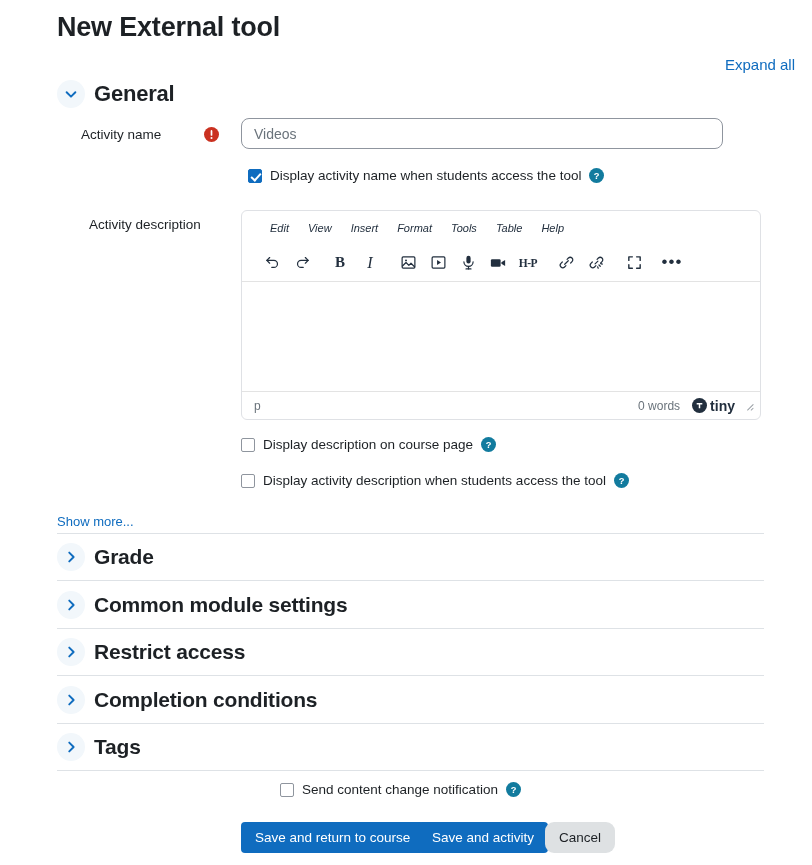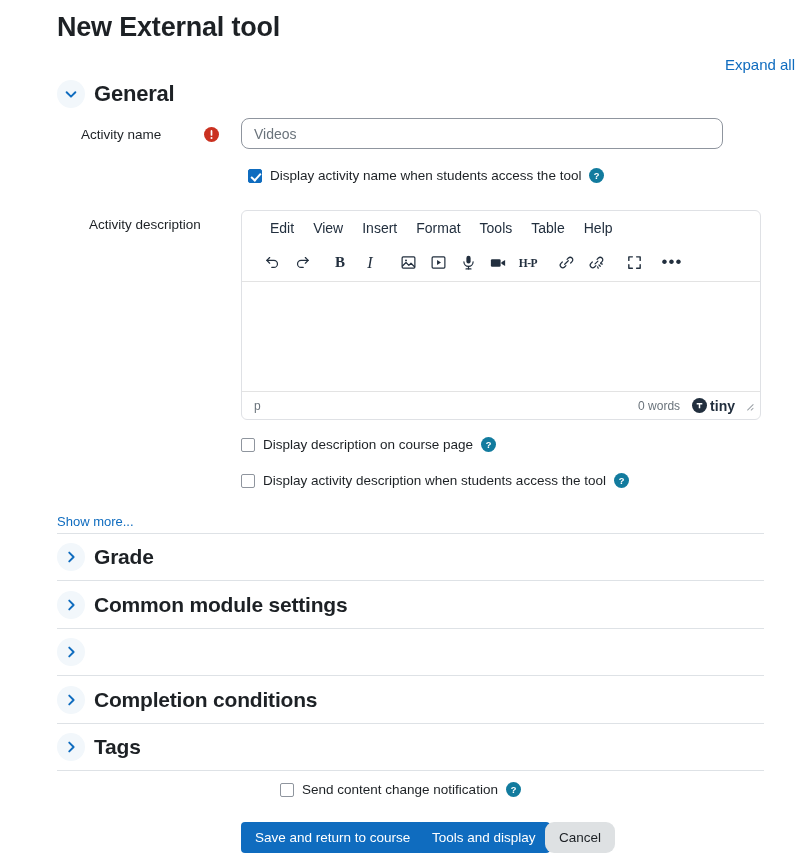--- a/index.html
+++ b/index.html
@@ -158,25 +158,26 @@
   }
   .ed-menubar {
     height: 33px;
     display: flex;
     align-items: center;
     padding-left: 20px;
     gap: 3px;
     flex: 0 0 auto;
   }
   .ed-menu-item {
-    font-size: 14px;
+    font-size: 11px;
     color: #222f3e;
     padding: 3px 8px;
     border-radius: 3px;
     cursor: pointer;
+    font-style: italic;
   }
 
   .ed-toolbar {
     height: 38px;
     display: flex;
     align-items: center;
     padding-left: 16px;
     gap: 2px;
     border-bottom: 1px solid #e3e3e3;
     flex: 0 0 auto;
@@ -472,20 +473,21 @@
   </div>
 
   <div class="hrule" style="top:628px;"></div>
 
   <div class="section-header" style="top:638px;">
     <span class="chev-circle">
       <svg width="14" height="14" viewBox="0 0 16 16" fill="none">
         <path d="M6 3 L11 8 L6 13" stroke="#0f6cbf" stroke-width="2.2" stroke-linecap="round" stroke-linejoin="round"></path>
       </svg>
     </span>
+    <span class="section-title">Restrict access</span>
   </div>
 
   <div class="hrule" style="top:675px;"></div>
 
   <div class="section-header" style="top:686px;">
     <span class="chev-circle">
       <svg width="14" height="14" viewBox="0 0 16 16" fill="none">
         <path d="M6 3 L11 8 L6 13" stroke="#0f6cbf" stroke-width="2.2" stroke-linecap="round" stroke-linejoin="round"></path>
       </svg>
     </span>
@@ -511,17 +513,17 @@
     <span class="help-icon">
       <svg width="15" height="15" viewBox="0 0 16 16">
         <circle cx="8" cy="8" r="8" fill="#127b9e"></circle>
         <text x="8" y="11.8" font-size="10" font-weight="bold" fill="#fff" text-anchor="middle" font-family="Liberation Sans, sans-serif">?</text>
       </svg>
     </span>
   </div>
 
   <button class="btn btn-primary" style="left:241px; top:822px;">Save and return to course</button>
 
-  <button class="btn btn-primary" style="left:418px; top:822px;">Tools and display</button>
+  <button class="btn btn-primary" style="left:418px; top:822px;">Save and activity</button>
 
   <button class="btn btn-secondary" style="left:545px; top:822px;">Cancel</button>
 
 </div>
 
 </body></html>

